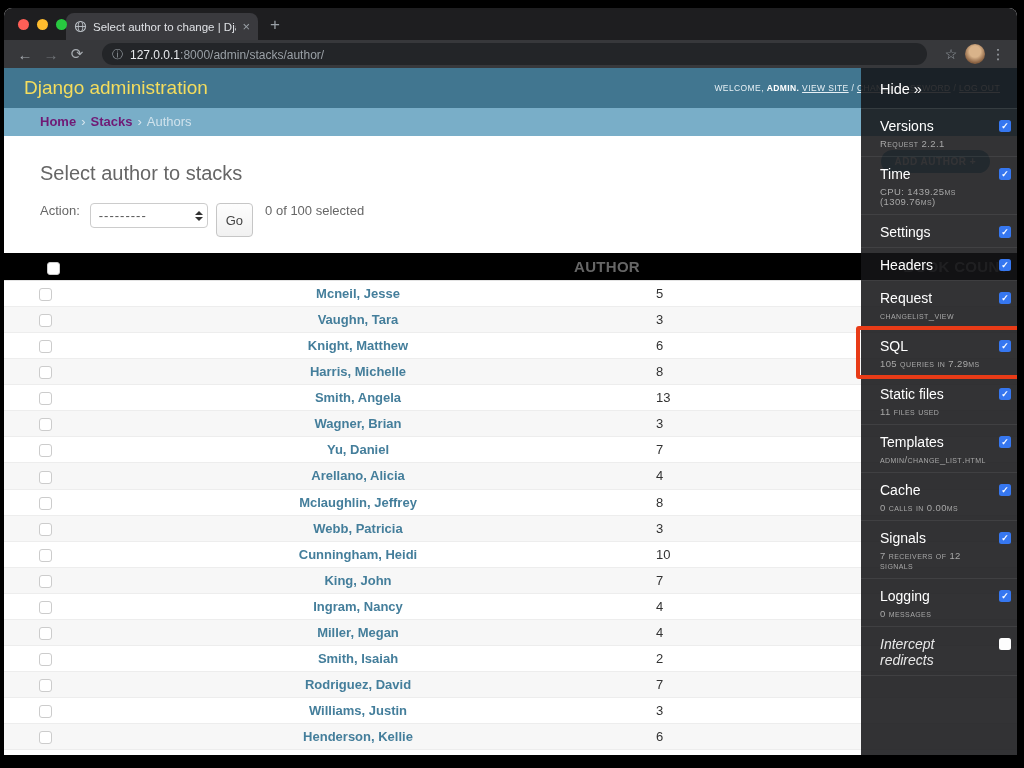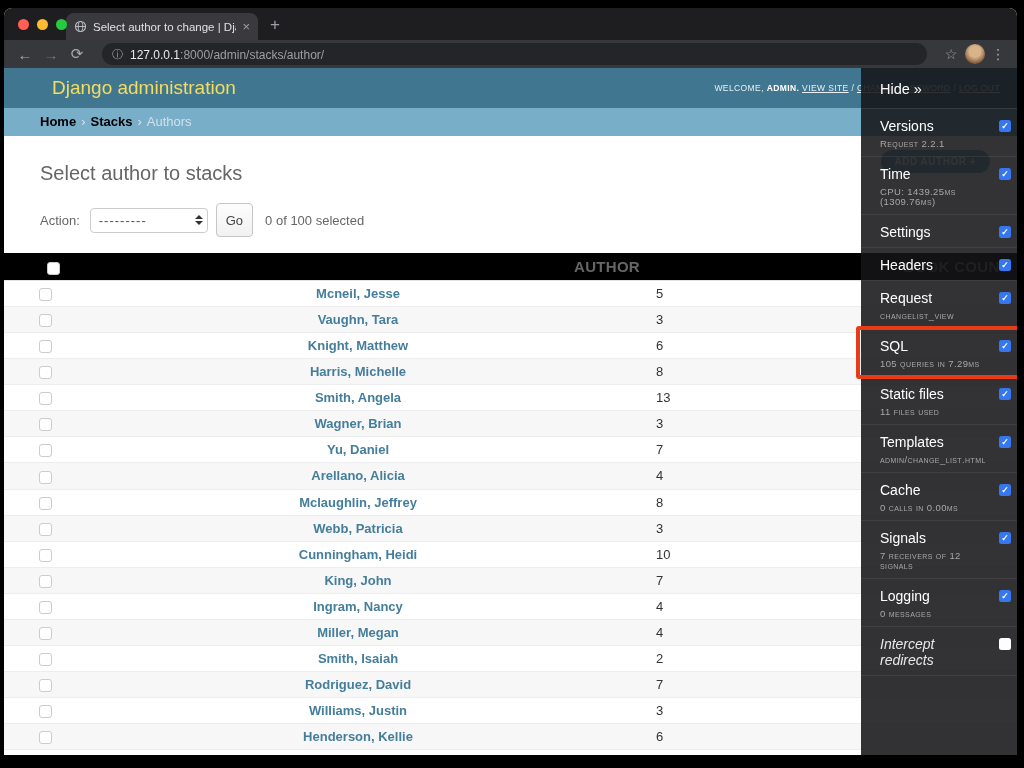--- a/index.html
+++ b/index.html
@@ -31,35 +31,35 @@
   .avatar { width:20px; height:20px; border-radius:50%;
             background:radial-gradient(circle at 50% 38%, #d9b38a 0 35%, #8a6243 70%, #5d4530 100%); }
   .kebab { color:#a6abb0; font-size:14px; width:18px; text-align:center; }
   .star { color:#9aa0a6; font-size:14px; width:20px; text-align:center; }
 
   
   .viewport { position:relative; height:687px; background:#fff; overflow:hidden; }
 
   .dj-header { height:40px; background:var(--header-bg,#417690); position:relative; }
   .dj-header h1 { font-size:19px; font-weight:400; color:var(--title-yellow,#f5dd5d);
-                  padding-left:48px; line-height:40px; }
+                  padding-left:20px; line-height:40px; }
   .user-tools { position:absolute; right:17px; top:0; line-height:40px; font-size:8.5px;
                 letter-spacing:.4px; color:#e7f0f5; white-space:nowrap; }
   .user-tools b { color:#fff; }
   .user-tools a { color:#e7f0f5; text-decoration:underline; }
 
   .breadcrumbs { height:28px; background:var(--breadcrumb-bg,#79aec8); line-height:28px;
                  padding-left:36px; font-size:13px; color:#e8f2f7; }
-  .breadcrumbs .crumb-link { color:#000000; font-weight:600;margin-top:28px; }
+  .breadcrumbs .crumb-link { color:#701a75; font-weight:600;margin-top:28px; }
   .breadcrumbs .crumb-sep { color:#d7e6ef; margin:0 5px; }
   .breadcrumbs .crumb-cur { color:#cfe2ec; }
 
   .page-title { margin:26px 0 0 36px; font-size:20px; font-weight:400; color:#666; }
 
-  .actions { margin:18px 0 0 36px; display:flex; align-items:center; font-size:13px; color:#666; }
+  .actions { margin:18px 0 0 36px; display:flex; align-items:flex-start; font-size:13px; color:#666; }
   .action-select { width:118px; height:25px; border:1px solid #ccc; border-radius:4px; background:#fff;
                    margin-left:10px; display:flex; align-items:center; padding:0 4px 0 8px; color:#555; }
   .action-select .sel-val { flex:1; font-size:13px; letter-spacing:1px; }
   .spinner { display:flex; flex-direction:column; gap:2px; align-items:center; }
   .spinner i { width:0; height:0; border-left:4px solid transparent; border-right:4px solid transparent; }
   .spinner .up { border-bottom:4px solid #333; }
   .spinner .down { border-top:4px solid #333; }
   .go-btn { margin-left:8px; height:34px; padding:0 9px; border:1px solid #c6c6c6; border-radius:4px;
             background:linear-gradient(#fdfdfd,#f1f1f1); font-size:13px; color:#444;
             font-family:"Liberation Sans", sans-serif; }

